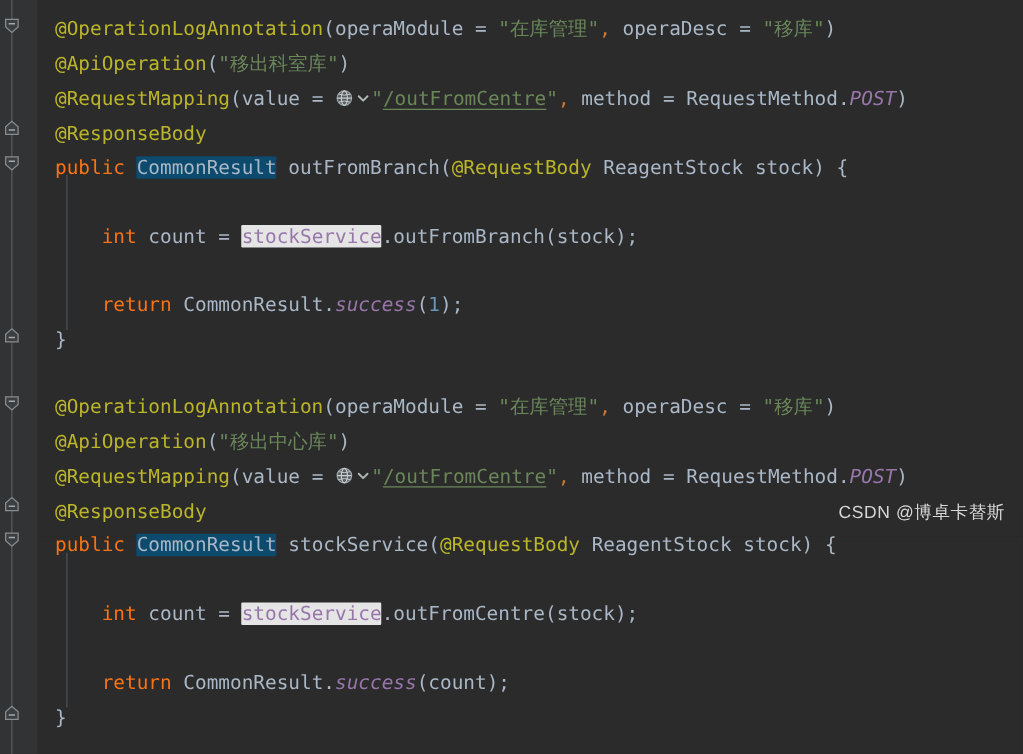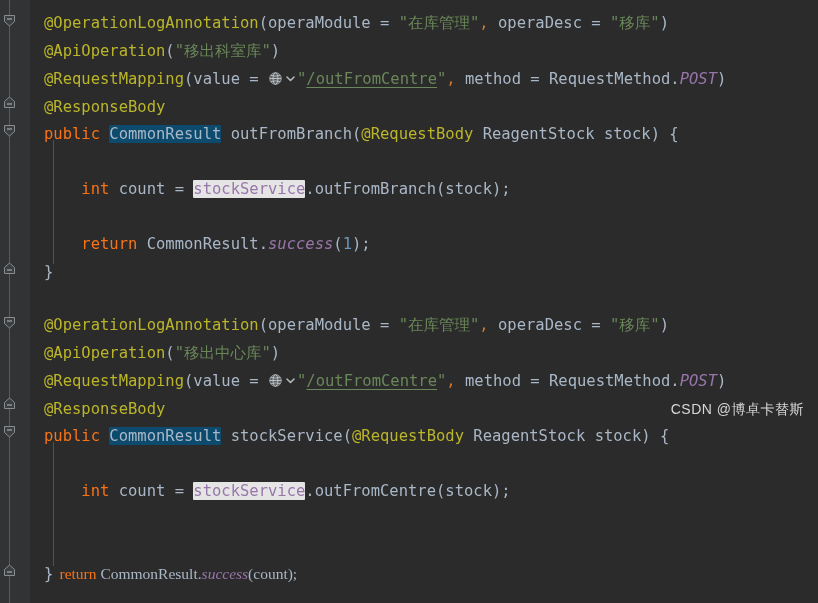--- a/index.html
+++ b/index.html
@@ -220,20 +220,20 @@
               <path d="M3 4.6 Q8 6.4 13 4.6" fill="none" stroke="#c9cfd2" stroke-width="0.8"></path>
               <path d="M3 11.4 Q8 9.6 13 11.4" fill="none" stroke="#c9cfd2" stroke-width="0.8"></path>
             </svg></span><span class="chev-icon"><svg width="13" height="15" viewBox="0 0 13 15">
               <path d="M3 6 L6.5 9.5 L10 6" fill="none" stroke="#b0b5b8" stroke-width="1.6" stroke-linecap="round" stroke-linejoin="round"></path>
             </svg></span><span class="t-str">"</span><span class="t-url">/outFromCentre</span><span class="t-str">"</span><span class="t-comma">,</span><span class="t-plain"> method</span><span class="t-punct"> = </span><span class="t-plain">RequestMethod.</span><span class="t-static">POST</span><span class="t-punct">)</span></div>
         <div class="code-line" style="top: 399px; left: 14px;"><span class="t-ann">@ResponseBody</span></div>
         <div class="code-line" style="top: 426px; left: 14px;"><span class="t-kw">public </span><span class="hl-ident">CommonResult</span><span class="t-plain"> stockService</span><span class="t-punct">(</span><span class="t-ann">@RequestBody</span><span class="t-plain"> ReagentStock</span><span class="t-plain"> stock</span><span class="t-punct">) {</span></div>
         <div class="code-line" style="top: 454px; left: 14px;"></div>
         <div class="code-line" style="top: 481px; left: 14px;"><span class="t-plain">    </span><span class="t-kw">int</span><span class="t-plain"> count</span><span class="t-punct"> = </span><span class="hl-usage">stockService</span><span class="t-plain">.outFromCentre</span><span class="t-punct">(stock);</span></div>
         <div class="code-line" style="top: 509px; left: 14px;"></div>
-        <div class="code-line" style="top: 564px; left: 14px; font-family: Liberation Serif, serif;"><span class="t-plain">    </span><span class="t-kw">return </span><span class="t-plain">CommonResult.</span><span class="t-static">success</span><span class="t-punct">(count);</span></div>
+        <div class="code-line" style="top: 536px; left: 14px;"><span class="t-plain">    </span><span class="t-kw">return </span><span class="t-plain">CommonResult.</span><span class="t-static">success</span><span class="t-punct">(count);</span></div>
         <div class="code-line" style="top: 564px; left: 14px;"><span class="t-punct">}</span></div>
       </div>
   </div>
 
   <div id="watermark">CSDN @博卓卡替斯</div>
 
 </div>
 
 </body></html>

